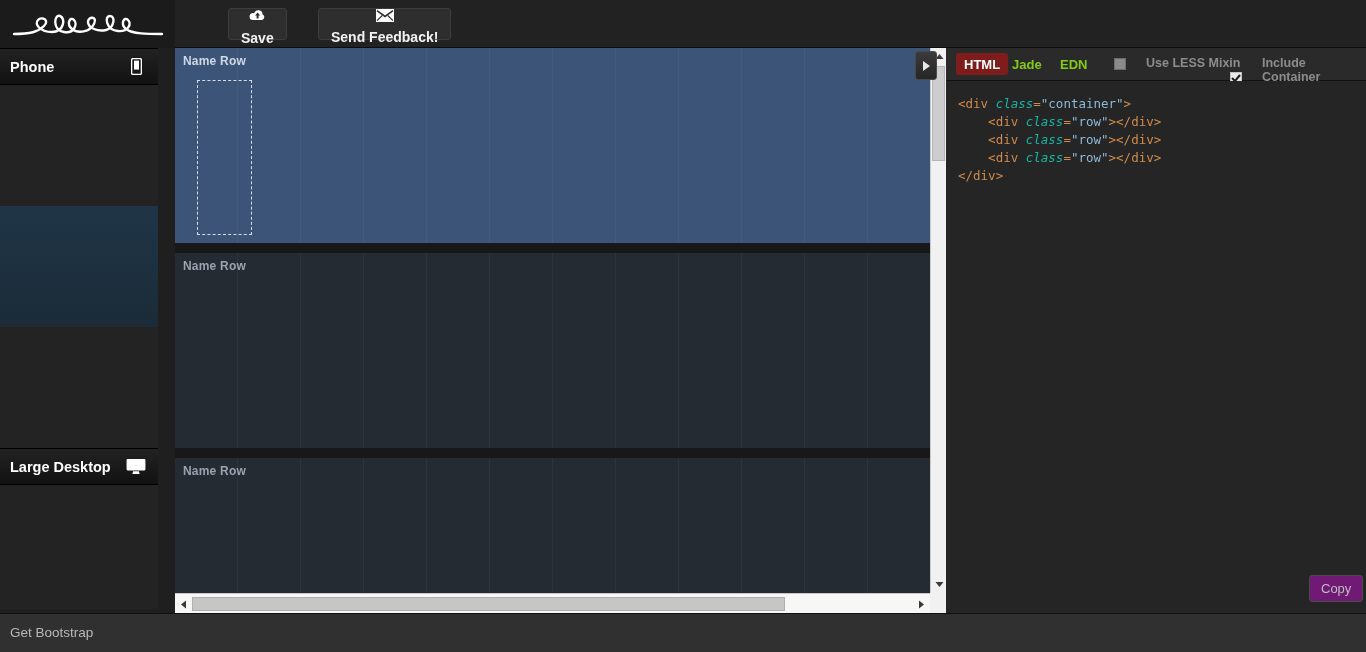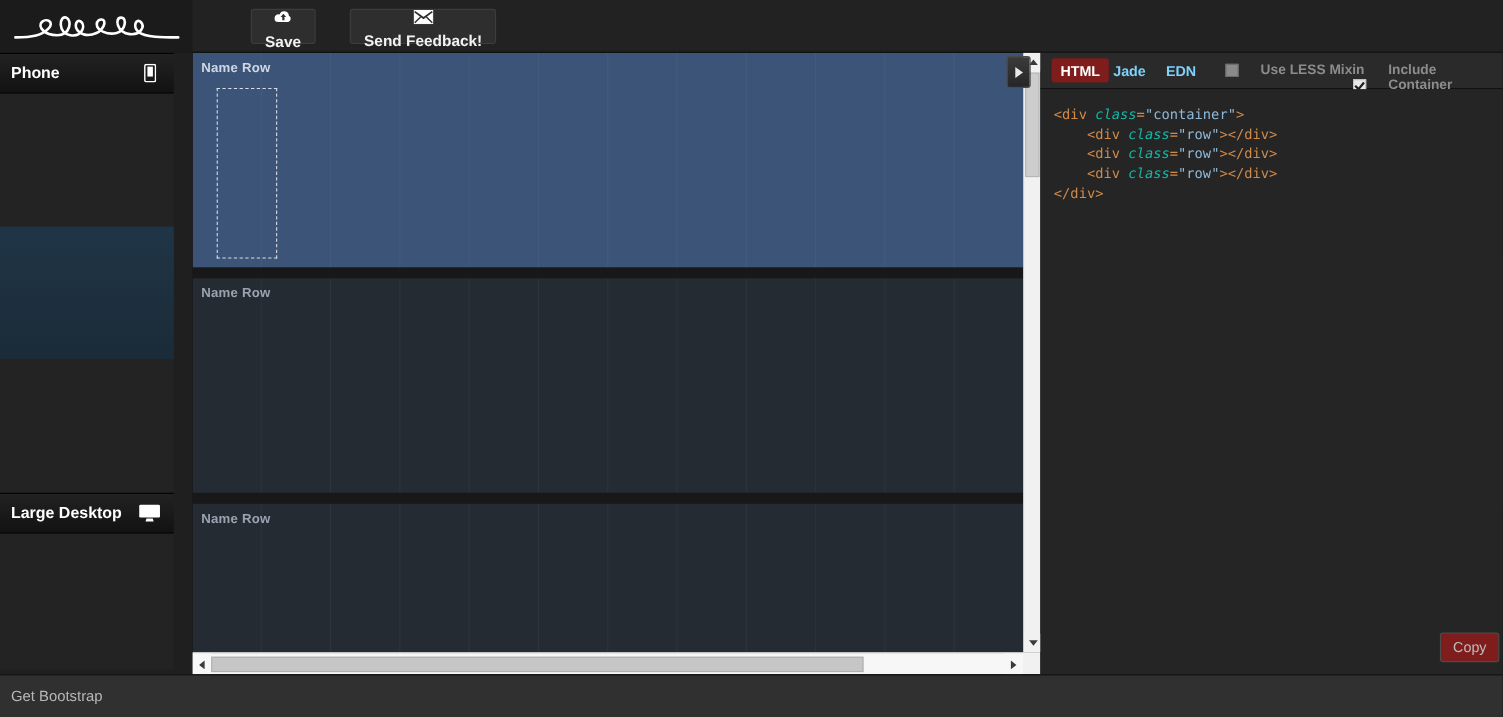--- a/index.html
+++ b/index.html
@@ -170,21 +170,21 @@
   #code-toolbar {
     position: relative; height: 33px; width: 420px;
     background: #2a2a2a;
     border-bottom: 1px solid #111;
   }
   .fmt-tab {
     position: absolute; top: 5px; height: 22px;
     display: flex; align-items: center;
     padding: 0 8px;
     font-size: 13px; font-weight: bold;
-    color: #7dd3fc;
+    color: #84cc16;
     border-radius: 3px;
     cursor: pointer;
   }
   .fmt-tab.on { background: #7f1d1d; color: #ffffff; }
   #tab-html { left: 10px; }
   #tab-jade { left: 58px; }
   #tab-edn  { left: 106px; }
   .chk-wrap {
     position: absolute; top: 8px;
     display: flex; align-items: flex-end; gap: 20px;
@@ -215,21 +215,21 @@
     white-space: pre;
     overflow: hidden;
   }
   .t-tag { color: #d08a4b; }
   .t-attr { color: #14b8a6; font-style: italic; }
   .t-str { color: #8fb9d8; }
   .t-pun { color: #d08a4b; }
   #copy-btn {
     position: absolute; left: 363px; top: 527px;
     padding: 5px 11px;
-    background: #7f1d1d;
+    background: #701a75;
     border: 1px solid #4c4c4c;
     border-radius: 3px;
     color: #bdbdbd; font-size: 13px;
     cursor: pointer;
   }
 </style>
 </head>
 <body>
 
 <div id="topbar">

